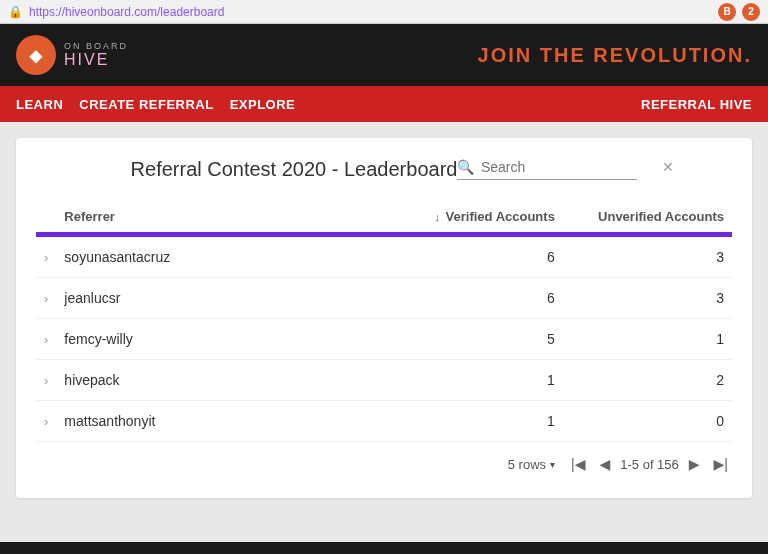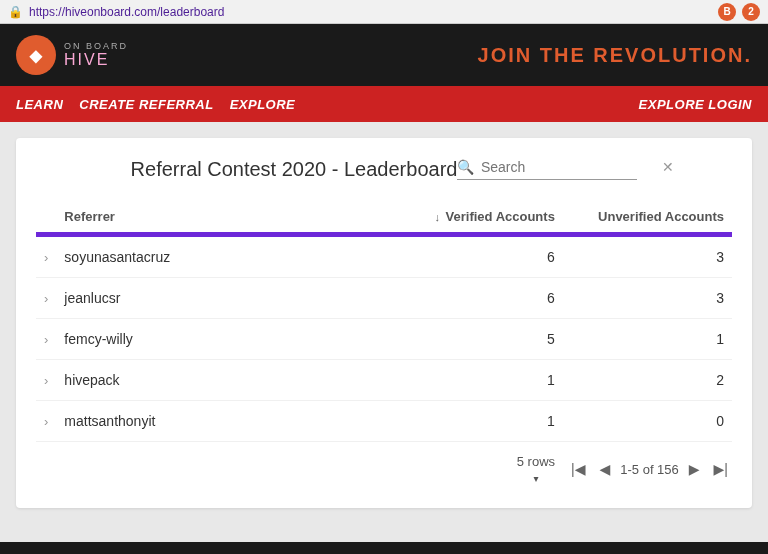--- a/index.html
+++ b/index.html
@@ -16,21 +16,21 @@
       background: #f1f1f1;
       padding: 4px 8px;
       display: flex;
       align-items: center;
       border-bottom: 1px solid #ccc;
       height: 24px;
       font-size: 12px;
       color: #444;
     }
     .browser-bar .lock-icon { margin-right: 6px; color: #666; }
-    .browser-bar .url { flex: 1; color: #4c1d95; }
+    .browser-bar .url { flex: 1; color: #8b5cf6; }
     .browser-bar .icons { display: flex; gap: 6px; align-items: center; }
     .brave-icon {
       width: 18px; height: 18px;
       background: #e05c2e;
       border-radius: 50%;
       display: inline-flex; align-items: center; justify-content: center;
       color: white; font-size: 10px; font-weight: bold;
     }
     .notif-icon {
       width: 18px; height: 18px;
@@ -89,21 +89,20 @@
     }
 
     
     .nav-bar {
       background: #cc2222;
       display: flex;
       align-items: center;
       justify-content: space-between;
       padding: 0 16px;
       height: 36px;
-      font-style: italic;
     }
     .nav-left {
       display: flex; gap: 16px;
     }
     .nav-item {
       color: white;
       font-size: 13px;
       font-weight: bold;
       letter-spacing: 0.5px;
       cursor: pointer;
@@ -220,21 +219,20 @@
       align-items: center;
       justify-content: flex-end;
       gap: 12px;
       padding: 12px 0 4px 0;
       color: #555;
       font-size: 13px;
     }
     .rows-select {
       display: flex; align-items: center; gap: 4px;
       color: #555;
-      flex-direction: column;
     }
     .chevron-down { font-size: 10px; }
     .page-nav {
       display: flex; align-items: center; gap: 6px;
     }
     .page-nav-btn {
       cursor: pointer;
       color: #666;
       font-size: 14px;
       padding: 2px 4px;
@@ -276,21 +274,21 @@
   </div>
 </div>
 
 <div class="nav-bar">
   <div class="nav-left">
     <a class="nav-item">LEARN</a>
     <a class="nav-item">CREATE REFERRAL</a>
     <a class="nav-item">EXPLORE</a>
   </div>
   <div class="nav-right">
-    <a class="nav-item">EXPLORE LOGIN</a>
+    <a class="nav-item">REFERRAL HIVE</a>
   </div>
 </div>
 
 <div class="main-content">
   <div class="card">
 
     <div class="card-header">
       <h2 class="card-title">Referral Contest 2020 - Leaderboard</h2>
       <div class="search-box">
         <span class="search-icon-char">🔍</span>

